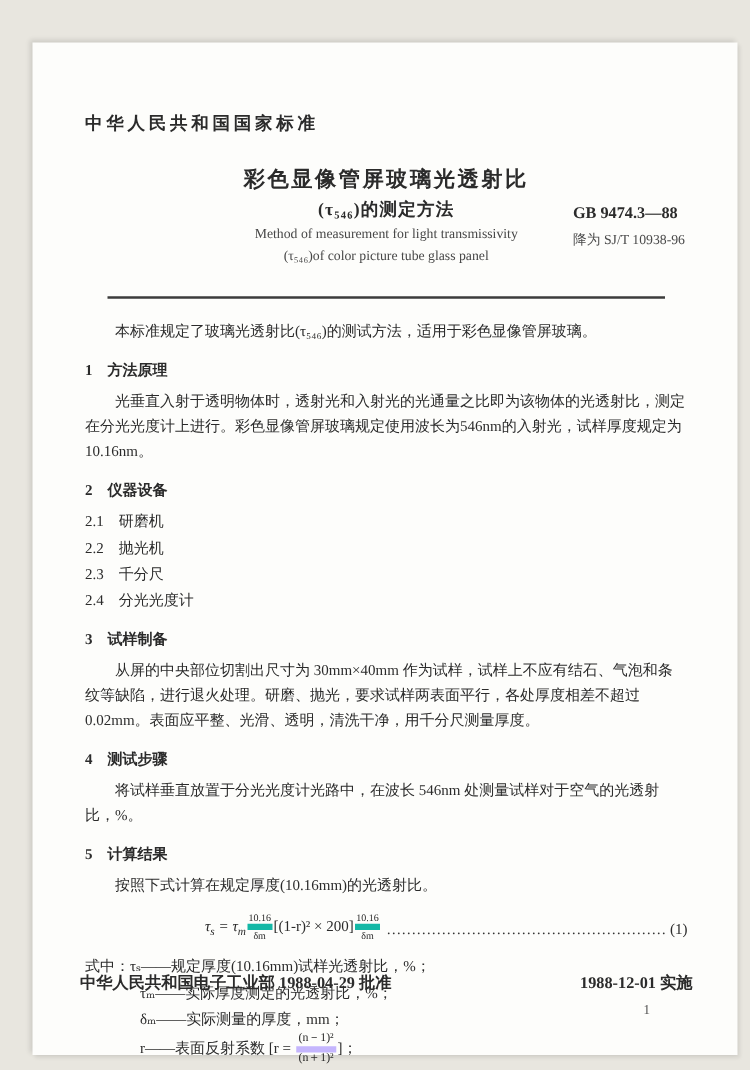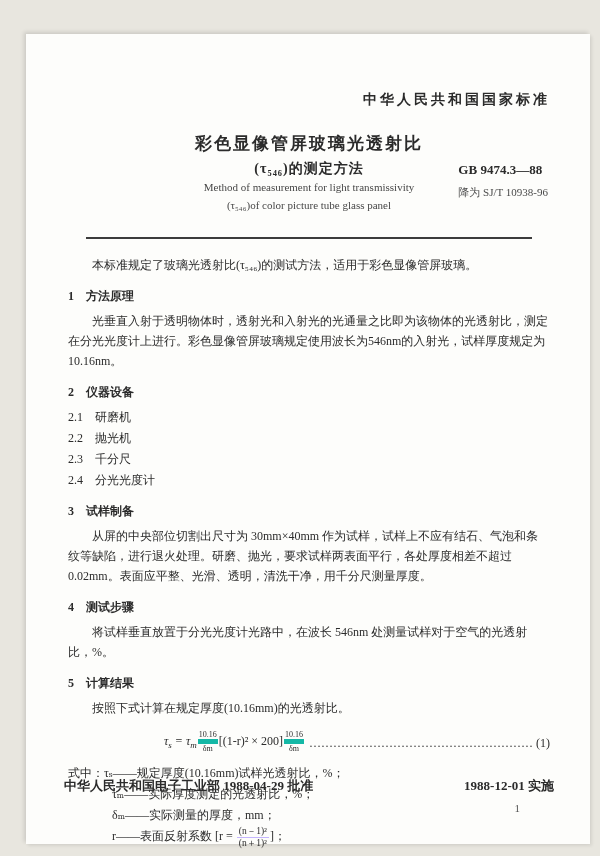--- a/index.html
+++ b/index.html
@@ -1,21 +1,21 @@
 <!DOCTYPE html>
 <html><head>
 <meta charset="utf-8">
 <style>
   html,body{margin:0;padding:0;width:600px;height:856px;overflow:hidden;
     background:#e8e6df;font-family:"Liberation Serif","DejaVu Serif",serif;color:#2b2b2b;}
   .scan-page{position:absolute;left:26px;top:34px;right:10px;bottom:12px;
     background:#fdfdfb;box-shadow:-2px -2px 4px rgba(0,0,0,0.12), 2px 2px 3px rgba(0,0,0,0.08);}
   .inner{position:relative;height:100%;padding:56px 40px 0 42px;box-sizing:border-box;font-size:12px;line-height:20px;}
 
-  .std-header{text-align:right;font-weight:bold;font-size:14px;letter-spacing:3px;margin-bottom:24px;}
+  .std-header{text-align:left;font-weight:bold;font-size:14px;letter-spacing:3px;margin-bottom:24px;}
   .title-block{position:relative;text-align:center;}
   .title-cn-1{font-weight:bold;font-size:17px;letter-spacing:2px;}
   .title-cn-2{font-weight:bold;font-size:14px;margin-top:5px;letter-spacing:1px;}
   .std-id{position:absolute;right:2px;top:26px;text-align:left;}
   .std-no{font-weight:bold;font-size:13px;}
   .std-note{font-size:11px;color:#4a4a4a;margin-top:2px;}
   .title-en{font-size:11px;color:#474747;line-height:16px;}
   .title-en.second{margin-top:2px;}
   .head-rule{border:none;border-top:2.5px solid #3c3c3c;margin:24px 18px 16px 18px;}
 
@@ -29,21 +29,21 @@
   .frac-sup{display:inline-flex;flex-direction:column;font-size:8px;line-height:9px;
     text-align:center;vertical-align:8px;font-style:normal;margin:0 1px;}
   .frac-sup .fnum{border-bottom:5px solid #14b8a6;padding:0 1px;}
   .f-dots{flex:1;overflow:hidden;white-space:nowrap;margin:0 4px;color:#333;}
   .f-num{white-space:nowrap;}
   .where{margin-top:4px;}
   .where div{margin:1px 0;}
   .where .indent{padding-left:44px;}
   .frac{display:inline-flex;flex-direction:column;text-align:center;font-size:9.5px;
     line-height:11px;vertical-align:middle;margin:0 1px;}
-  .frac .num{border-bottom:1px solid #c4b5fd;padding:0 2px;}
+  .frac .num{border-bottom:5px solid #c4b5fd;padding:0 2px;}
 
   .footer-row{position:absolute;left:38px;right:36px;bottom:48px;display:flex;
     justify-content:space-between;font-weight:bold;font-size:13px;margin-top:10px;}
   .page-no{position:absolute;right:70px;bottom:26px;font-size:11px;color:#555;}
 </style>
 </head>
 <body>
 
 <div class="scan-page">
   <div class="inner">

